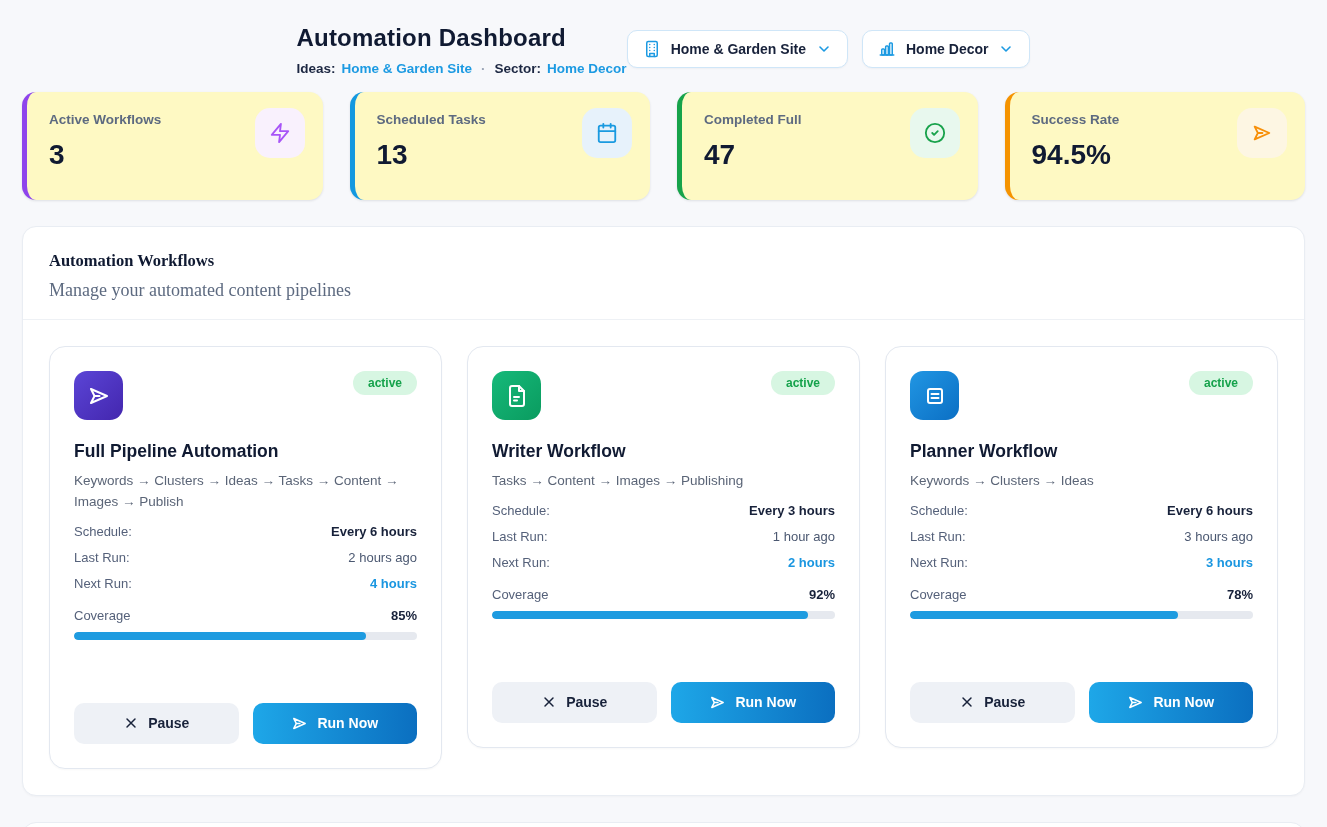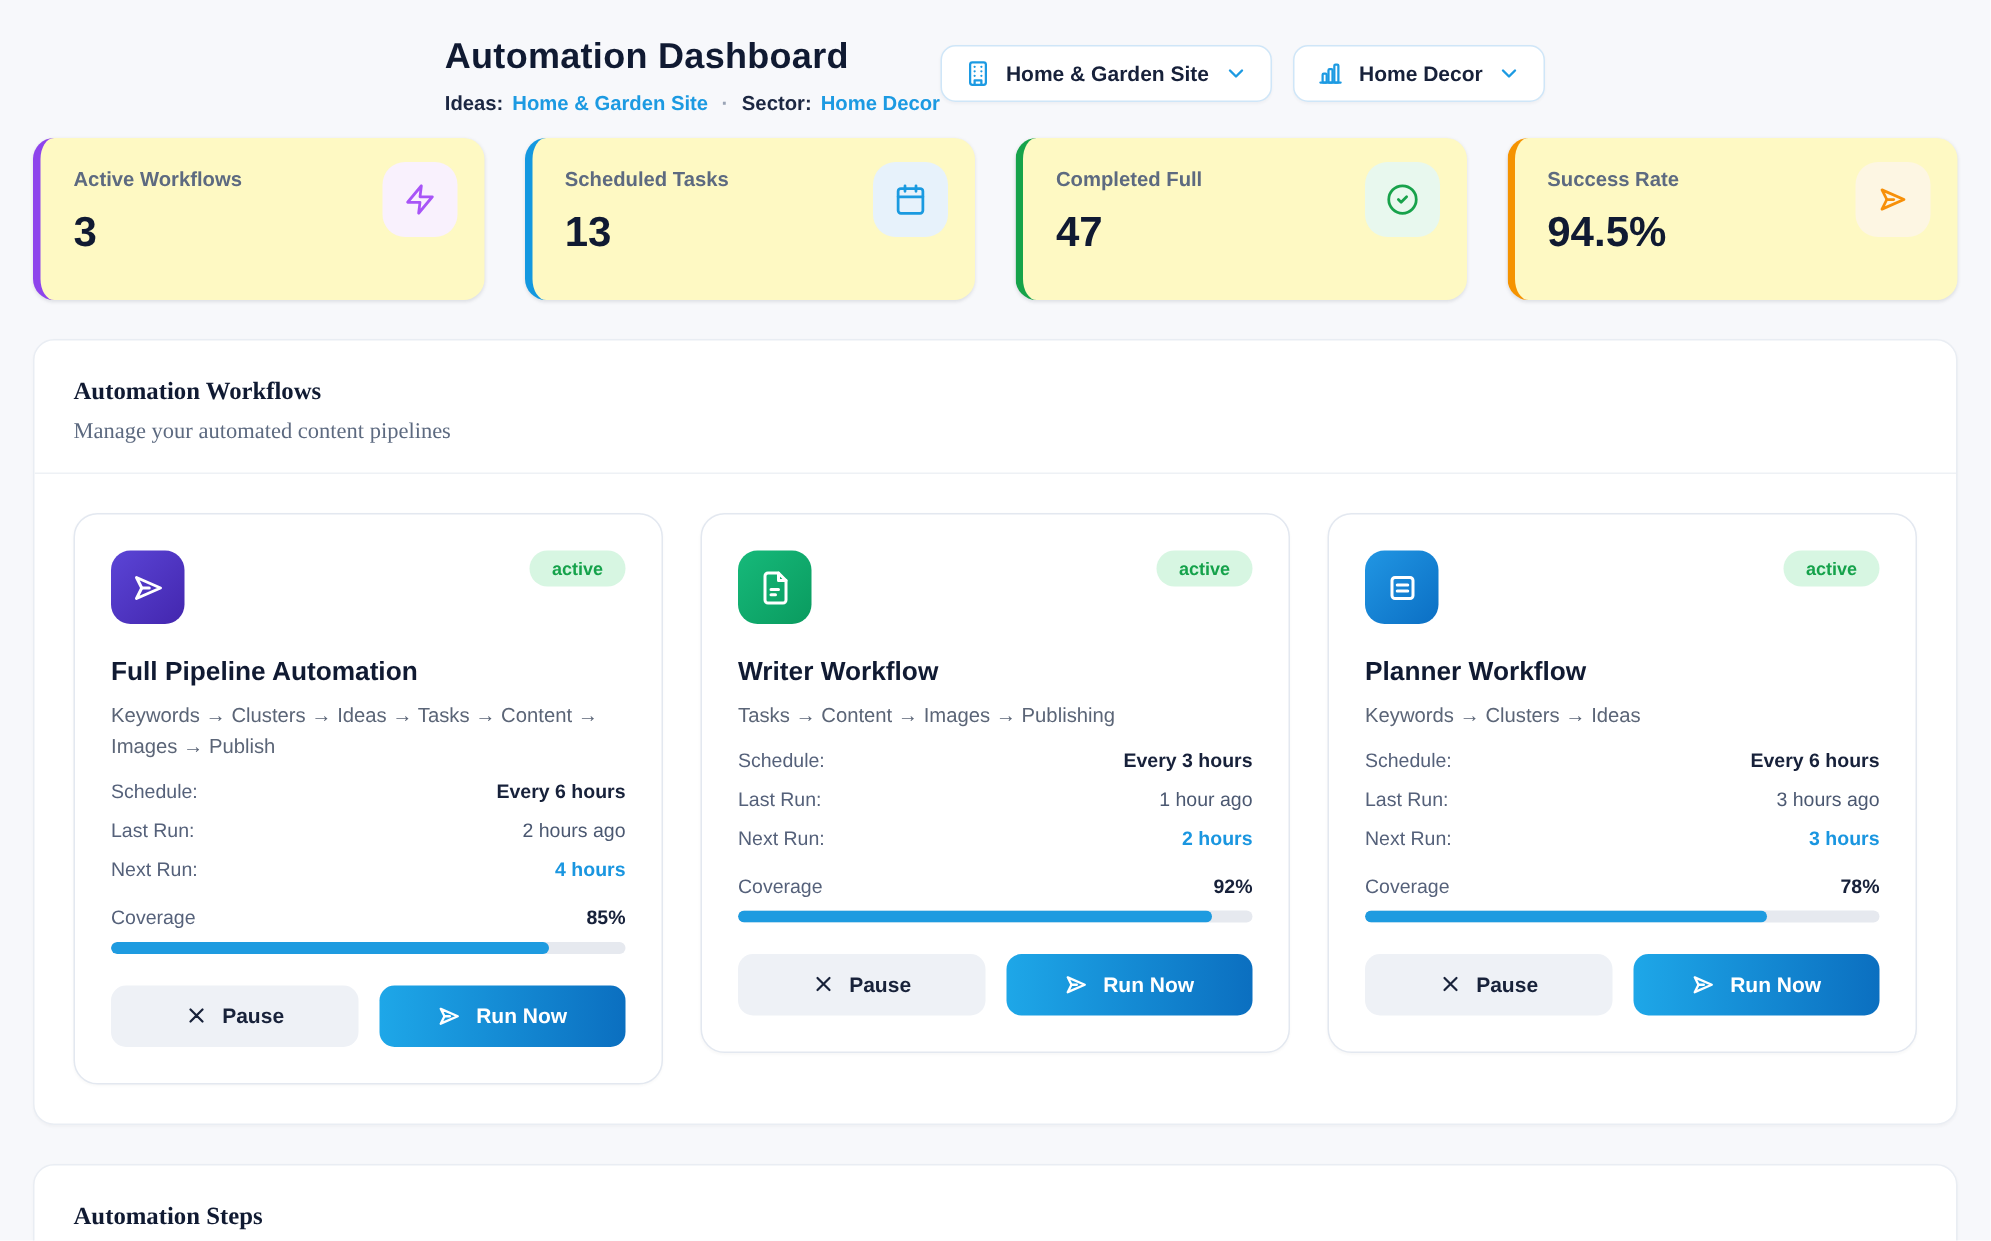--- a/index.html
+++ b/index.html
@@ -39,21 +39,21 @@
     position:absolute; top:16px; right:18px; width:50px; height:50px;
     border-radius:15px; display:flex; align-items:center; justify-content:center;
   }
   
   .panel {
     margin-top:26px; background:#fff; border:1px solid #e9edf3; border-radius:14px;
     box-shadow:0 1px 2px rgba(16,24,40,.03); overflow:hidden;
   }
   .panel-head { padding:24px 26px 18px 26px; border-bottom:1px solid #eef1f5;font-family:Liberation Serif, serif; }
   .panel-title { font-size:16.5px; font-weight:800; color:#101a32; }
-  .panel-sub { margin-top:9px; font-size:15px; color:#5d6a80; }
+  .panel-sub { margin-top:9px; font-size:18px; color:#5d6a80; }
   .panel-body { padding:26px; }
   
   .wf-grid { display:grid; grid-template-columns:repeat(3,1fr); gap:25px; align-items:start; }
   .wf-card { background:#fff; border:1px solid #e3e8f0; border-radius:16px; padding:24px; box-shadow:0 1px 2px rgba(16,24,40,.03); }
   .wf-top { display:flex; justify-content:space-between; align-items:flex-start; }
   .wf-icon { width:49px; height:49px; border-radius:13px; display:flex; align-items:center; justify-content:center; color:#fff; }
   .grad-purple { background:linear-gradient(135deg,#5b45d6,#4326ae); }
   .grad-green  { background:linear-gradient(135deg,#16b97a,#0a9b5f); }
   .grad-blue   { background:linear-gradient(135deg,#2196e3,#0b6fc4); }
   .badge {
@@ -68,21 +68,21 @@
   .wf-row .val-strong { font-weight:800; color:#17213a; }
   .wf-row .val-plain  { color:#4b5871; }
   .wf-row .val-blue   { font-weight:800; color:#1a96e0; }
   .wf-row.cov { margin-top:17px; }
   .progress { margin-top:9px; height:8px; background:#e6e9ef; border-radius:999px; overflow:hidden; }
   .progress-fill { height:100%; background:#1e9be0; border-radius:999px; }
   .wf-actions { display:flex; gap:14px; margin-top:21px; }
   .wf-actions button {
     flex:1; height:41px; border-radius:10px; border:none; cursor:pointer;
     display:flex; align-items:center; justify-content:center; gap:9px;
-    font-family:inherit; font-size:14px; font-weight:700;
+    font-family:inherit; font-size:14px; font-weight:700;margin-top:42px;
   }
   .btn-pause { background:#eef1f6; color:#18223a; }
   .btn-run { background:linear-gradient(90deg,#1ea7e8,#0b6fc0); color:#fff; }
   svg { display:block; }
 </style>
 </head>
 <body>
 
 <div class="header-row">
   <div>

